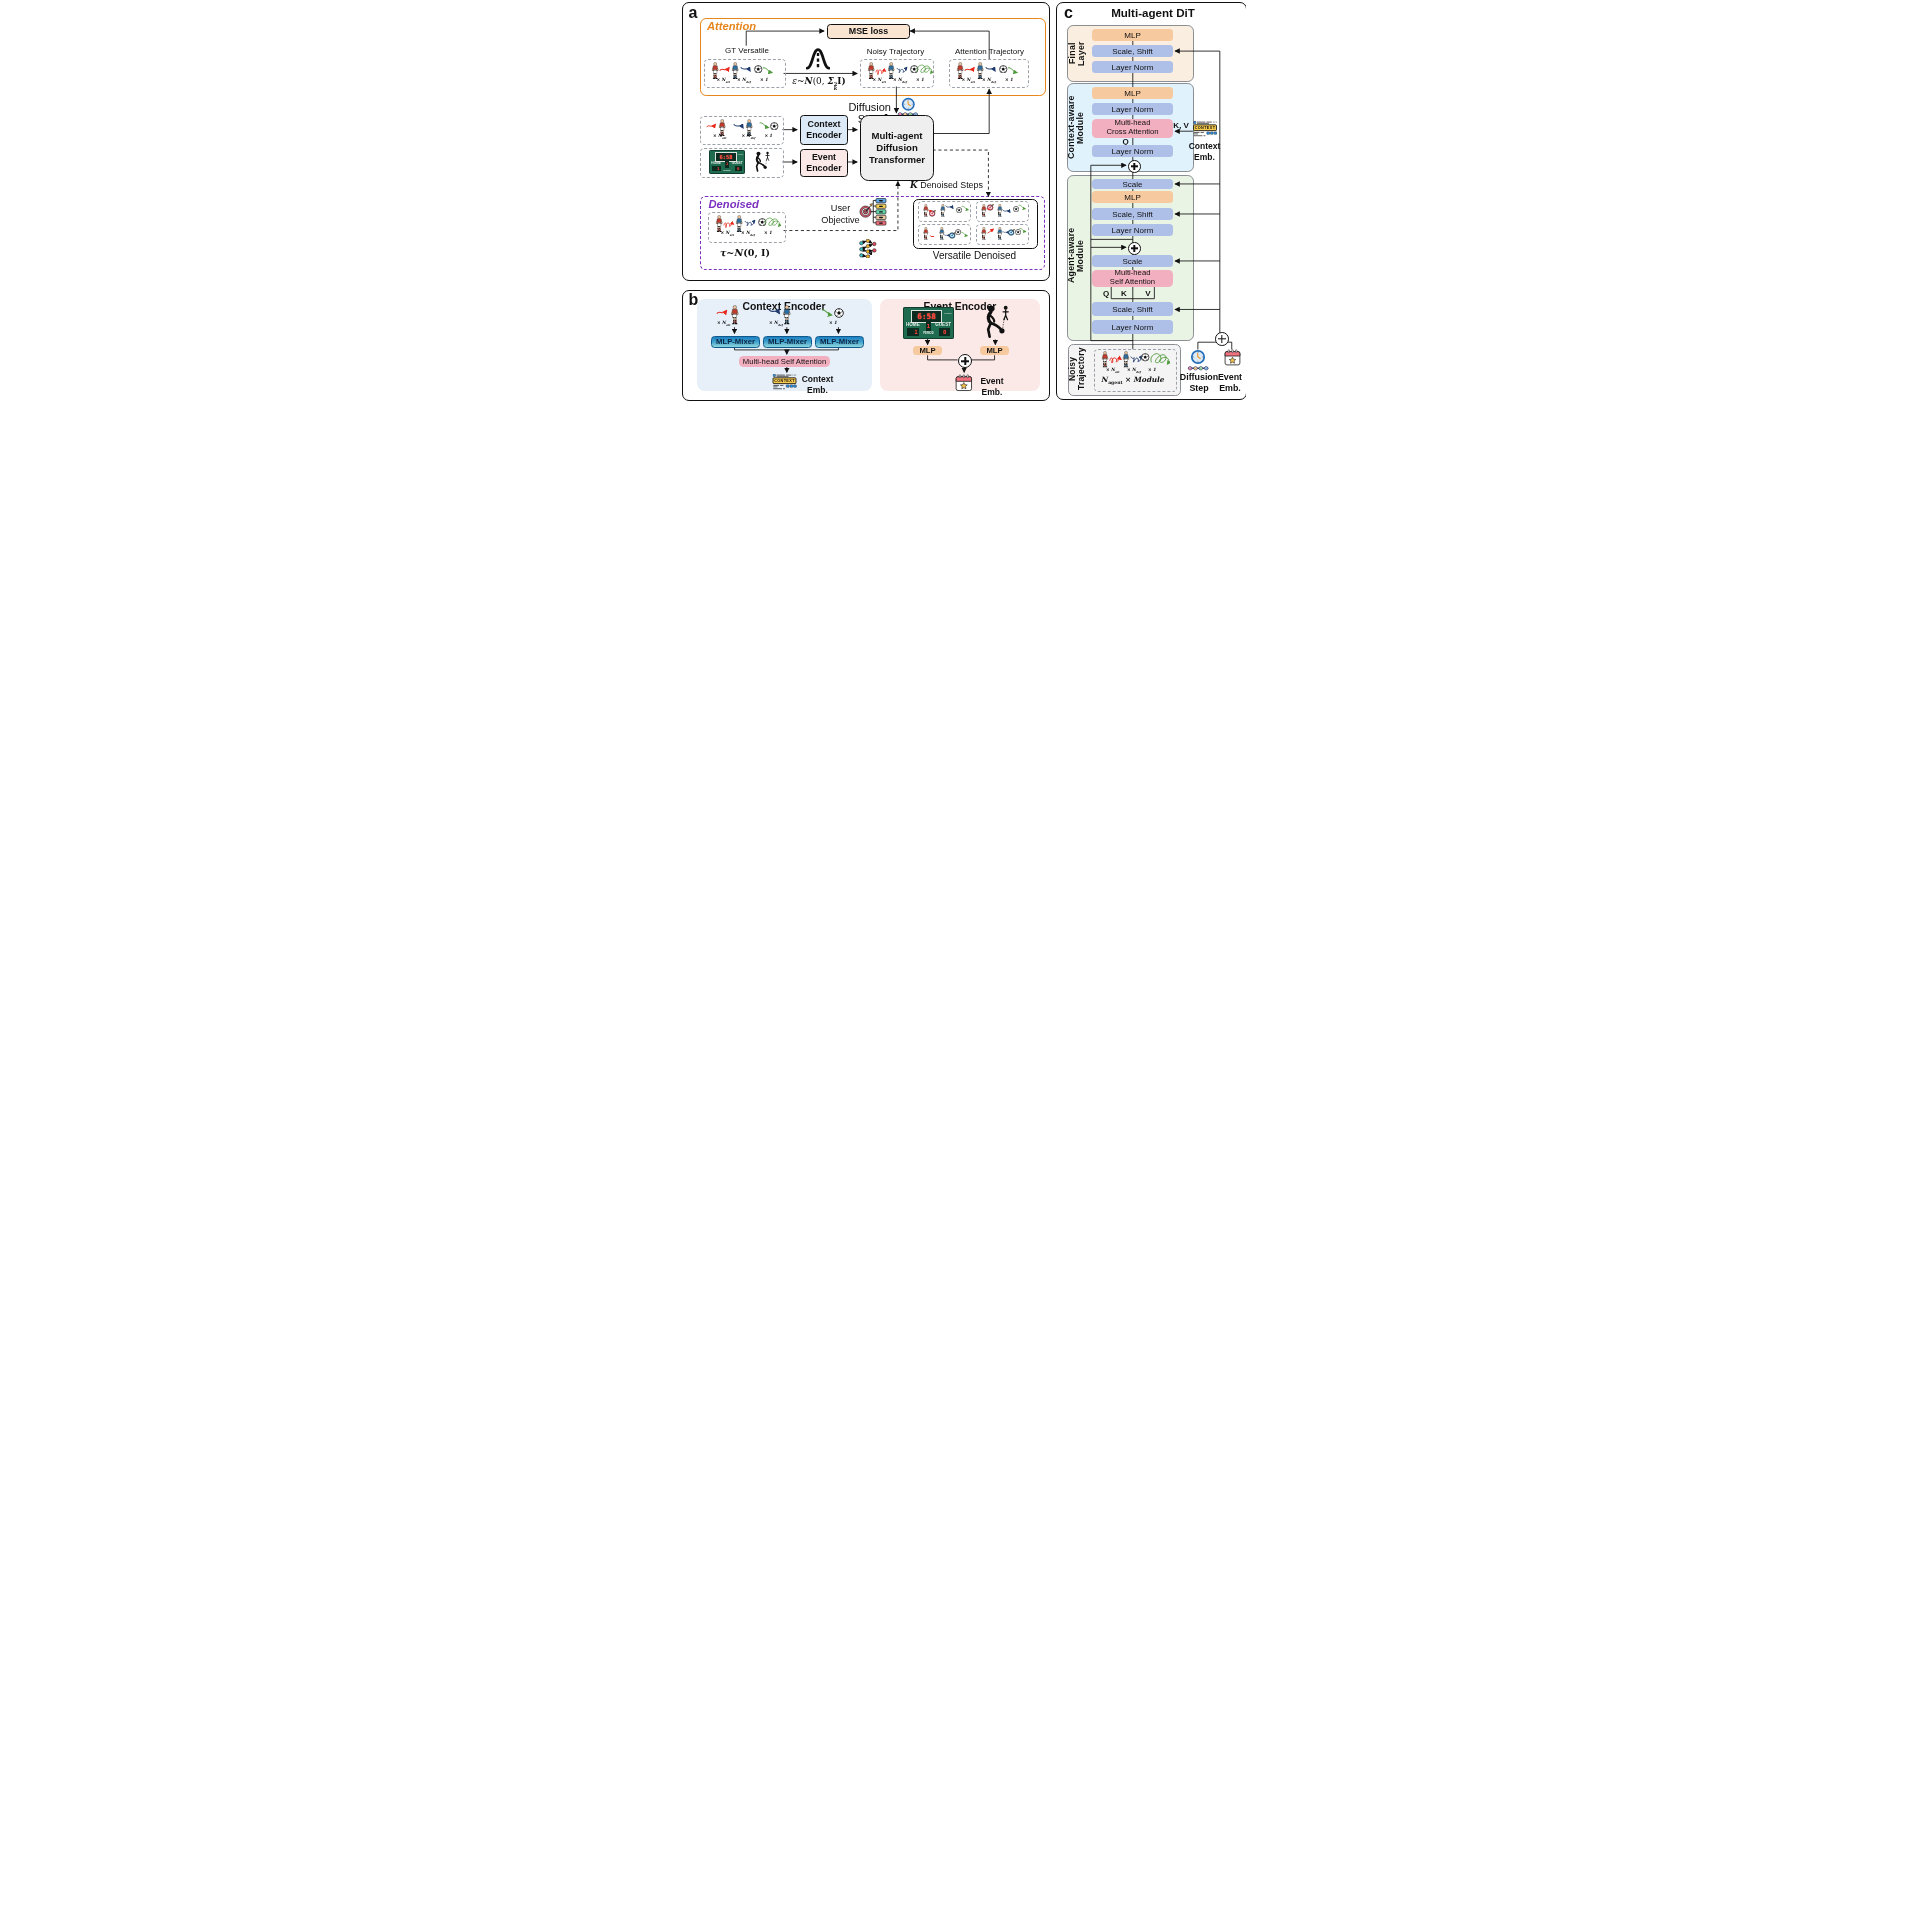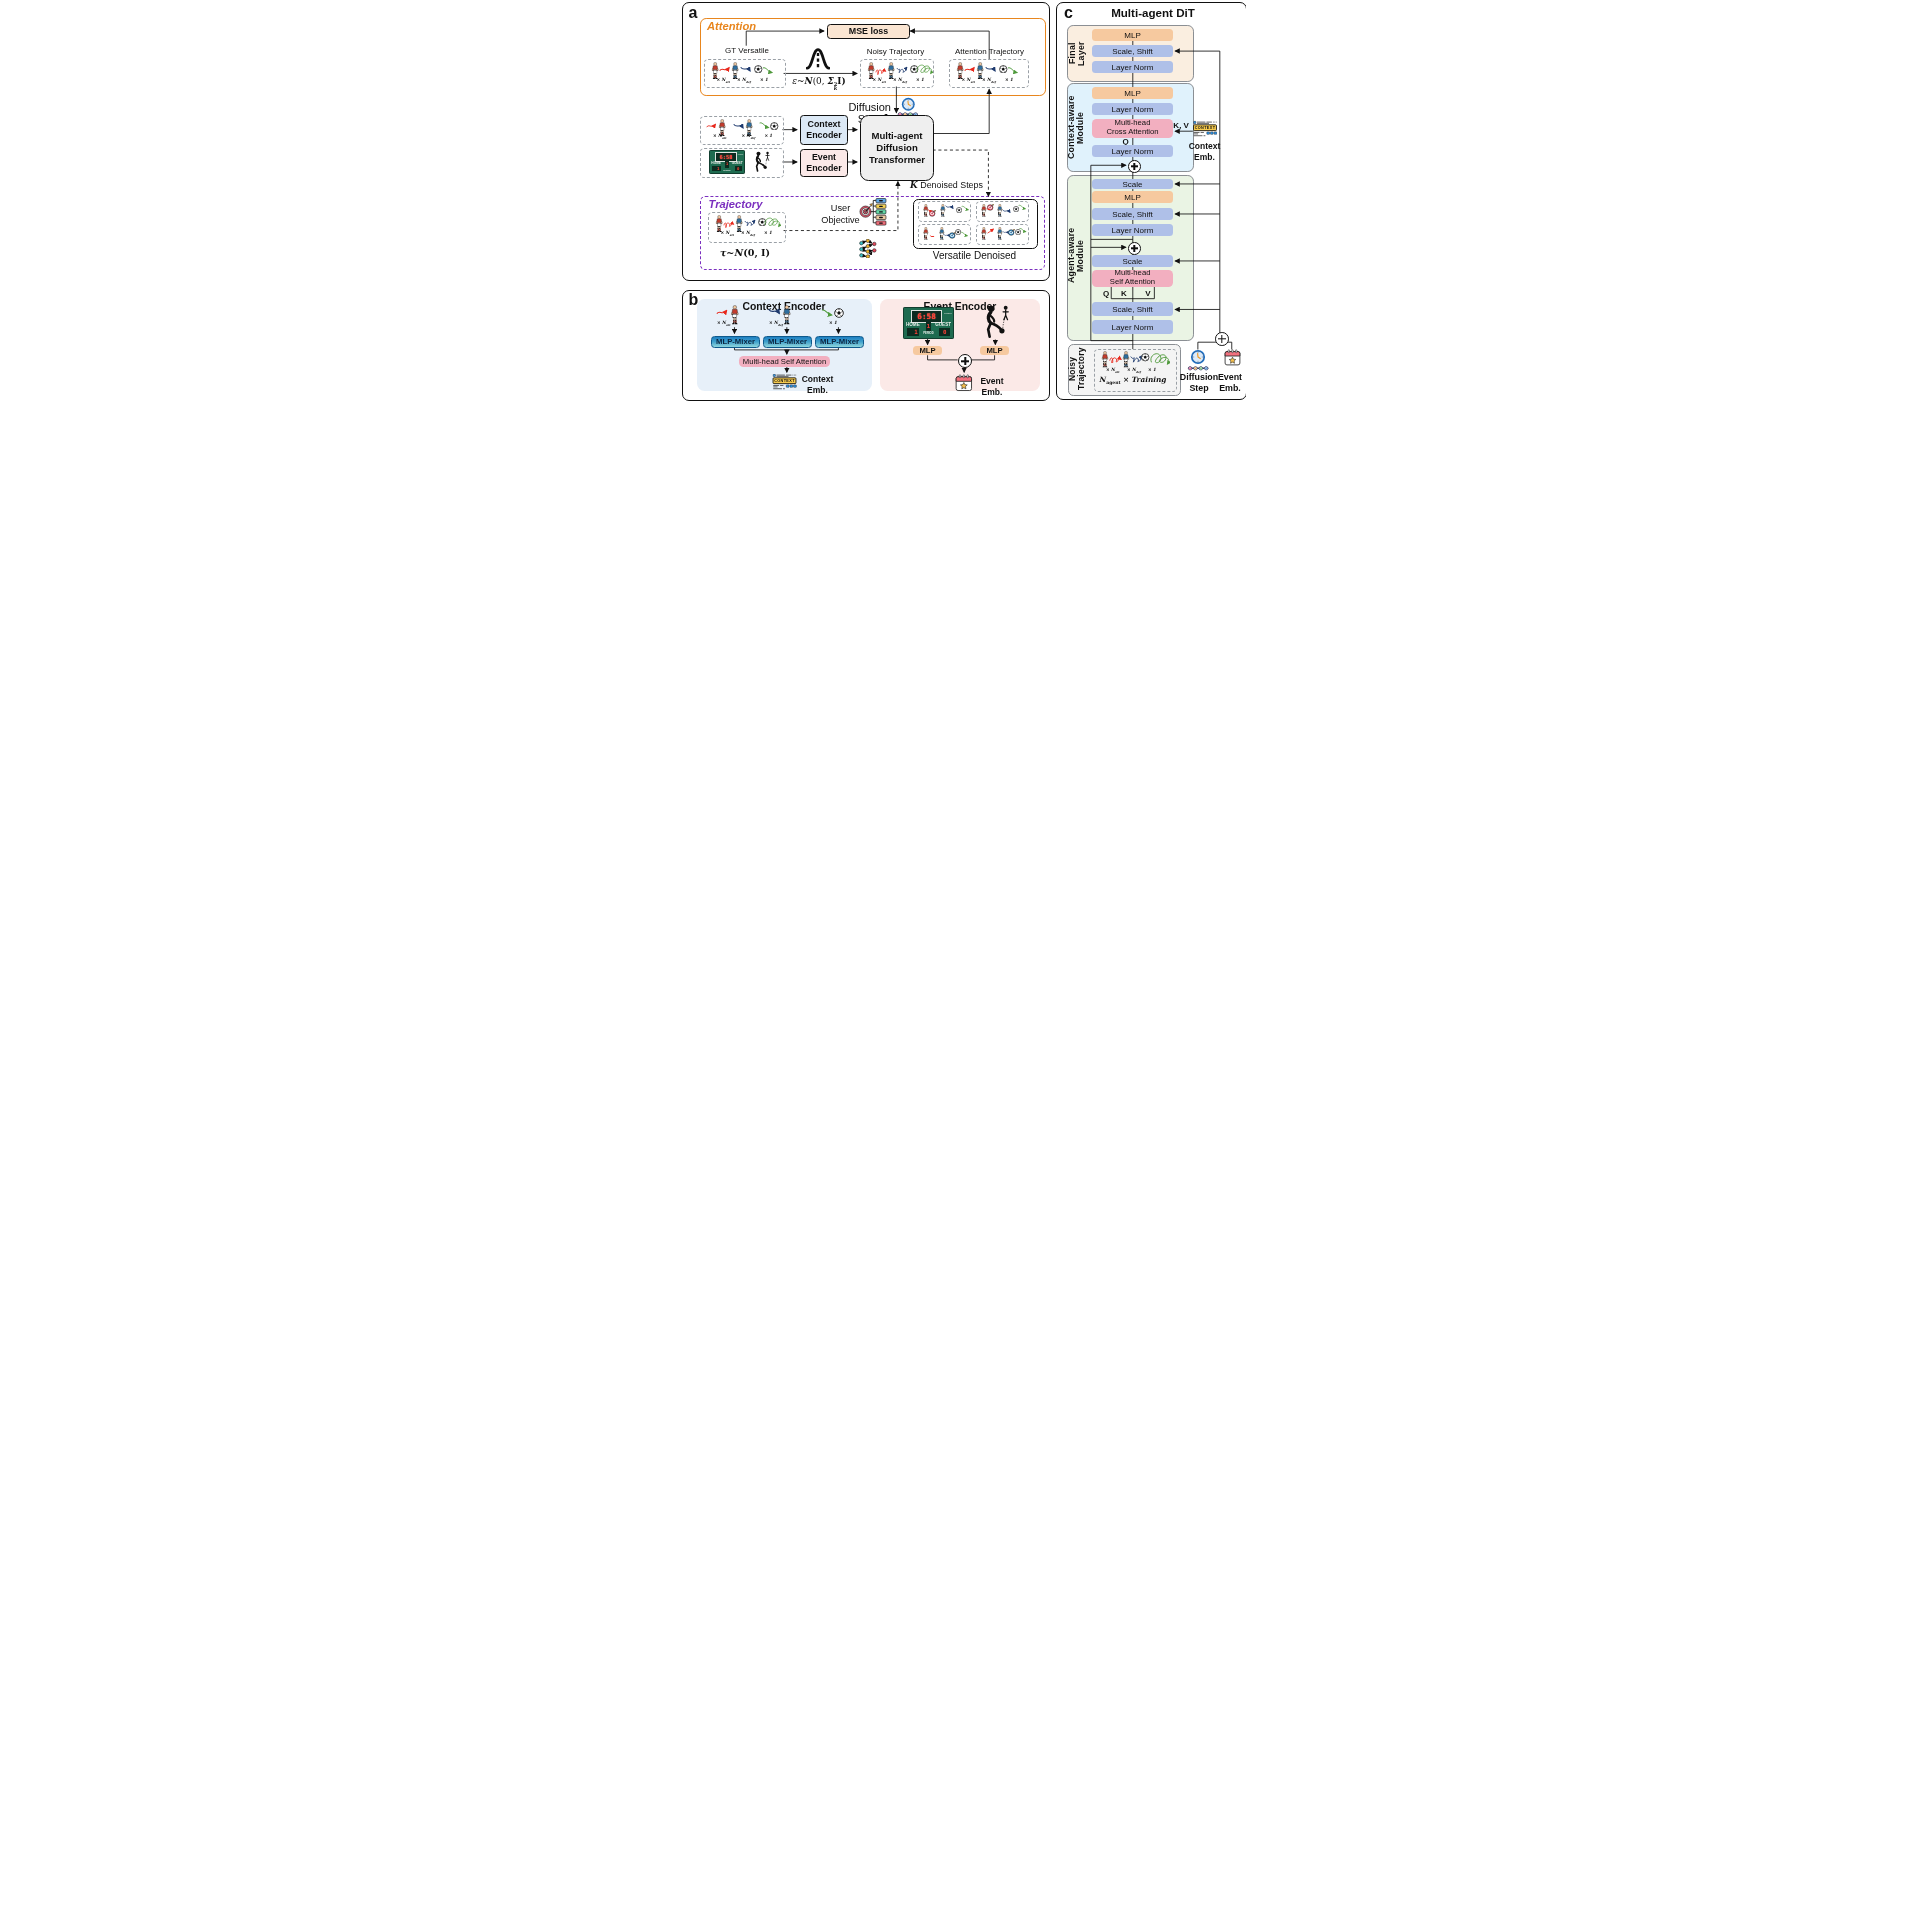--- a/index.html
+++ b/index.html
@@ -418,21 +418,21 @@
       </svg>
     </div>
 
   <div class="box tbx pre" style="left:180px;top:115px;width:72px;height:64px;background:#EFEFEF;border:1.2px solid #111;border-radius:8.5px;font-size:9.6px;line-height:1.25;">Multi-agent
 Diffusion
 Transformer</div>
 
   <div class="lab" id="kDen" style="left:230px;top:180px;width:73px;font-size:8.9px;"><span class="mit">K</span>  Denoised Steps</div>
 
   <div class="pbox" style="left:19.6px;top:196px;width:343px;height:72px;"></div>
-  <div class="lab" style="left:28.5px;top:198px;font-size:11.2px;font-weight:bold;font-style:italic;color:#7B2FBF;">Trajectory</div>
+  <div class="lab" style="left:28.5px;top:198px;font-size:11.2px;font-weight:bold;font-style:italic;color:#7B2FBF;">Denoised</div>
 
   <div class="dash" id="infBox" style="left: 28px; top: 212px; width: 76px; height: 28.5px; position: absolute;">
       <div class="icon" style="left: 4.6px; top: 2.3px; width: 10.4px; height: 17.7px;">
         <svg viewBox="0 0 40 80" preserveAspectRatio="xMidYMid meet">
 <circle cx="20" cy="9" r="7" fill="#F3C9A1" stroke="#222" stroke-width="1.6"></circle>
 <path d="M13,6 a7,7 0 0 1 14,0 l0,-1 a7,6 0 0 0 -14,0 z" fill="#222"></path>
 <path d="M11,17 H29 L32.5,38 H26.5 V35 H13.5 V38 H7.5 Z" fill="#C23B2B" stroke="#222" stroke-width="1.6"></path>
 <rect x="6.8" y="30" width="4.4" height="9" rx="2" fill="#F3C9A1" stroke="#222" stroke-width="1.2"></rect>
 <rect x="28.8" y="30" width="4.4" height="9" rx="2" fill="#F3C9A1" stroke="#222" stroke-width="1.2"></rect>
 <rect x="12" y="38" width="16" height="13" fill="#fff" stroke="#222" stroke-width="1.6"></rect>
@@ -1057,21 +1057,21 @@
       </svg>
     </div>
   <div class="icon" style="left:468px;top:350px;width:22.3px;height:17.7px;">
       <svg viewBox="0 0 56 46">
         <path d="M8,32 c-8,-18 18,-32 24,-14 c6,16 -24,22 -10,4 c12,-16 30,-10 22,4 c-7,12 -24,4 -10,-4 c13,-8 24,2 16,14" fill="none" stroke="#4F9A3C" stroke-width="2.4" marker-end="url(#mG)"></path>
       </svg>
     </div>
   <div class="tinylab" id="lbAtt_c" style="left:426px;top:367px;">× <i>N</i><sub>att</sub></div>
   <div class="tinylab" id="lbDef_c" style="left:447px;top:367px;">× <i>N</i><sub>def</sub></div>
   <div class="tinylab" id="lbBall_c" style="left:468px;top:367px;">× 1</div>
-  <div class="lab ser" id="nah" style="left:418px;top:375px;width:70px;font-size:7.3px;font-weight:bold;"><i>N</i><sub>agent</sub><i> × Training</i></div>
+  <div class="lab ser" id="nah" style="left:418px;top:375px;width:70px;font-size:7.3px;font-weight:bold;"><i>N</i><sub>agent</sub><i> × Module</i></div>
 
   <div class="oplus" style="left:535px;top:332px;width:11.6px;height:11.6px;"></div>
   <div class="icon" style="left:510px;top:349px;width:16px;height:16px;">
       <svg viewBox="0 0 42 42">
         <circle cx="21" cy="21" r="18.5" fill="#1B6FC4"></circle>
         <circle cx="21" cy="21" r="15" fill="#DCEBFA" stroke="#0F4C8C" stroke-width="1.5"></circle>
    <g stroke="#56708c" stroke-width="1.6">
           <line x1="21" y1="8" x2="21" y2="11"></line>
           <line x1="21" y1="31" x2="21" y2="34"></line>
           <line x1="8" y1="21" x2="11" y2="21"></line>

